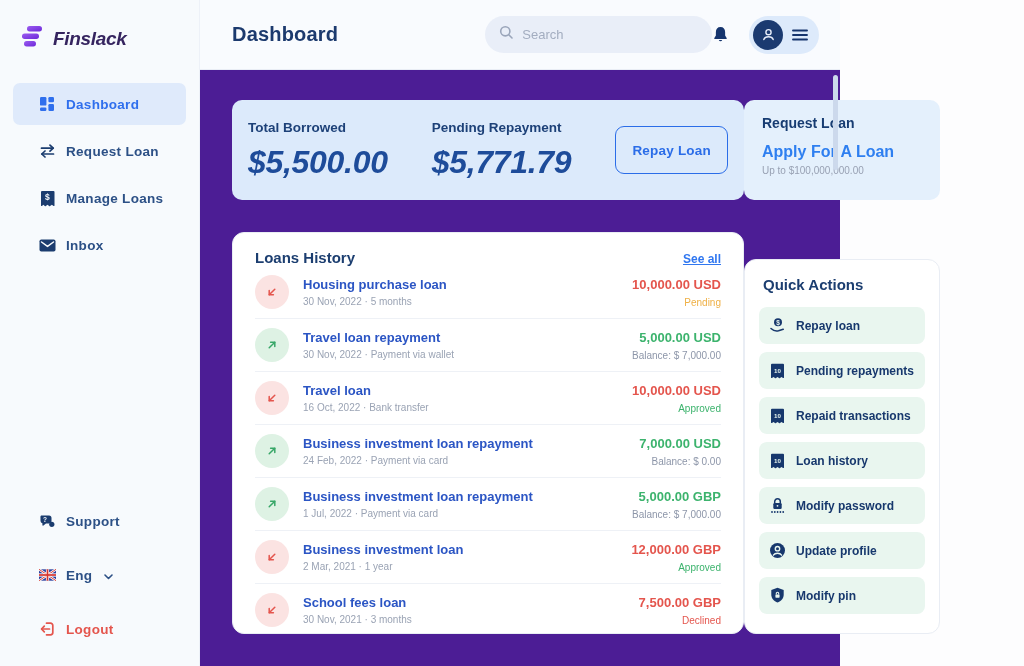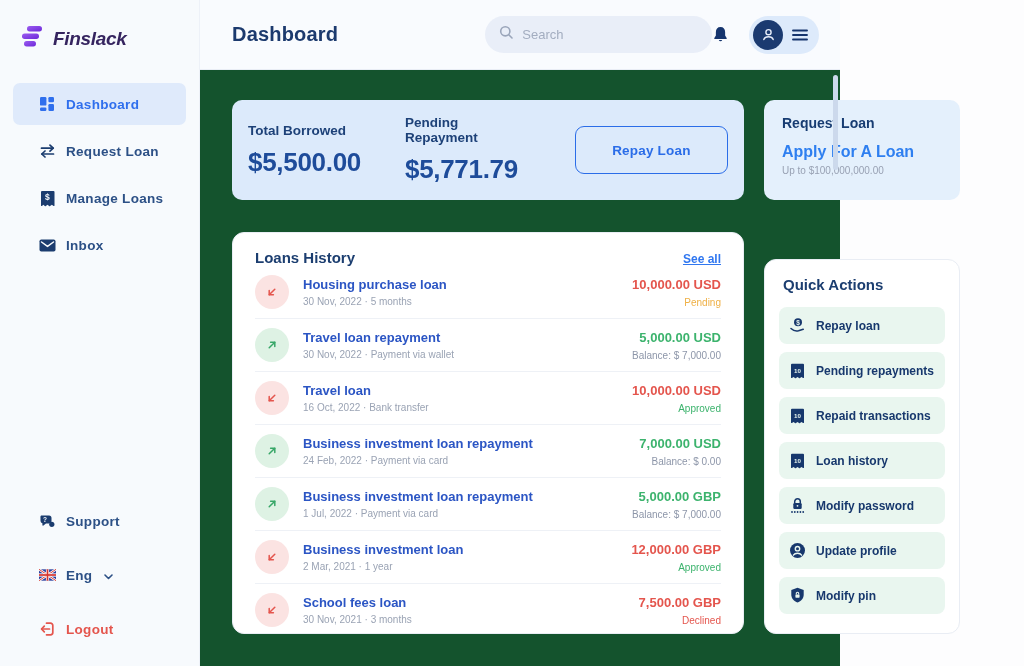--- a/index.html
+++ b/index.html
@@ -30,28 +30,28 @@
   .search { width:256px; height:37px; margin-left:147px; border-radius:19px; background:#e9eef8; display:flex; align-items:center; gap:8px; padding:0 14px; }
   .search input { flex:1; border:none; outline:none; background:transparent; font-size:13px; color:#55617a; font-family:inherit; }
   .search input::placeholder { color:#a3adc0; }
   .top-right { margin-left:auto; display:flex; align-items:center; gap:20px; }
   .bell { color:#16356e; display:grid; place-items:center; cursor:pointer; }
   .avatar-pill { height:38px; border-radius:19px; background:#ddeafb; display:flex; align-items:center; gap:9px; padding:0 11px 0 4px; cursor:pointer; }
   .avatar-circle { width:30px; height:30px; border-radius:50%; background:#1b3a70; display:grid; place-items:center; }
   .burger { color:#16356e; display:grid; place-items:center; }
 
   
-  .content { flex:1; display:flex; gap:20px; padding:30px 64px 32px 32px; background:#14532d; min-height:0; }
+  .content { flex:1; display:flex; padding:30px 64px 32px 32px; background:#4c1d95; min-height:0; }
   .col-left { width:512px; flex:none; display:flex; flex-direction:column; gap:32px; min-height:0; }
   .col-right { width:196px; flex:none; display:flex; flex-direction:column; gap:32px; min-height:0; }
 
   .stats-card { height:100px; flex:none; background:#dceafb; border-radius:10px; display:flex; align-items:center; padding:0 16px; }
   .stat { margin-right:44px; }
   .stat-label { font-size:13.5px; font-weight:600; color:#1d4178; margin-bottom:9px; }
-  .stat-value { font-size:26px; font-weight:700; color:#1e4c9a; letter-spacing:-0.3px; }
+  .stat-value { font-size:32px; font-weight:700; color:#1e4c9a; letter-spacing:-0.3px;font-style:italic; }
   .repay-btn { margin-left:auto; width:158px; height:48px; background:transparent; border:1.6px solid #2b6de8; border-radius:9px;
     color:#2b6de8; font-size:13.5px; font-weight:700; font-family:inherit; letter-spacing:0.2px; cursor:pointer; }
 
   .request-card { height:100px; flex:none; background:#e4f0fc; border-radius:10px; padding:15px 18px; }
   .request-title { font-size:14px; font-weight:700; color:#173c72; margin-bottom:12px; }
   .apply-link { font-size:16px; font-weight:600; color:#2e7ff0; margin-bottom:4px; cursor:pointer; }
   .loan-limit { font-size:10px; color:#98a1b3; }
 
   .loans-card { flex:1; background:#ffffff; border:1px solid #e9edf4; border-radius:12px; padding:16px 22px 0; overflow:hidden; min-height:0; }
   .loans-head { display:flex; align-items:baseline; justify-content:space-between; }

